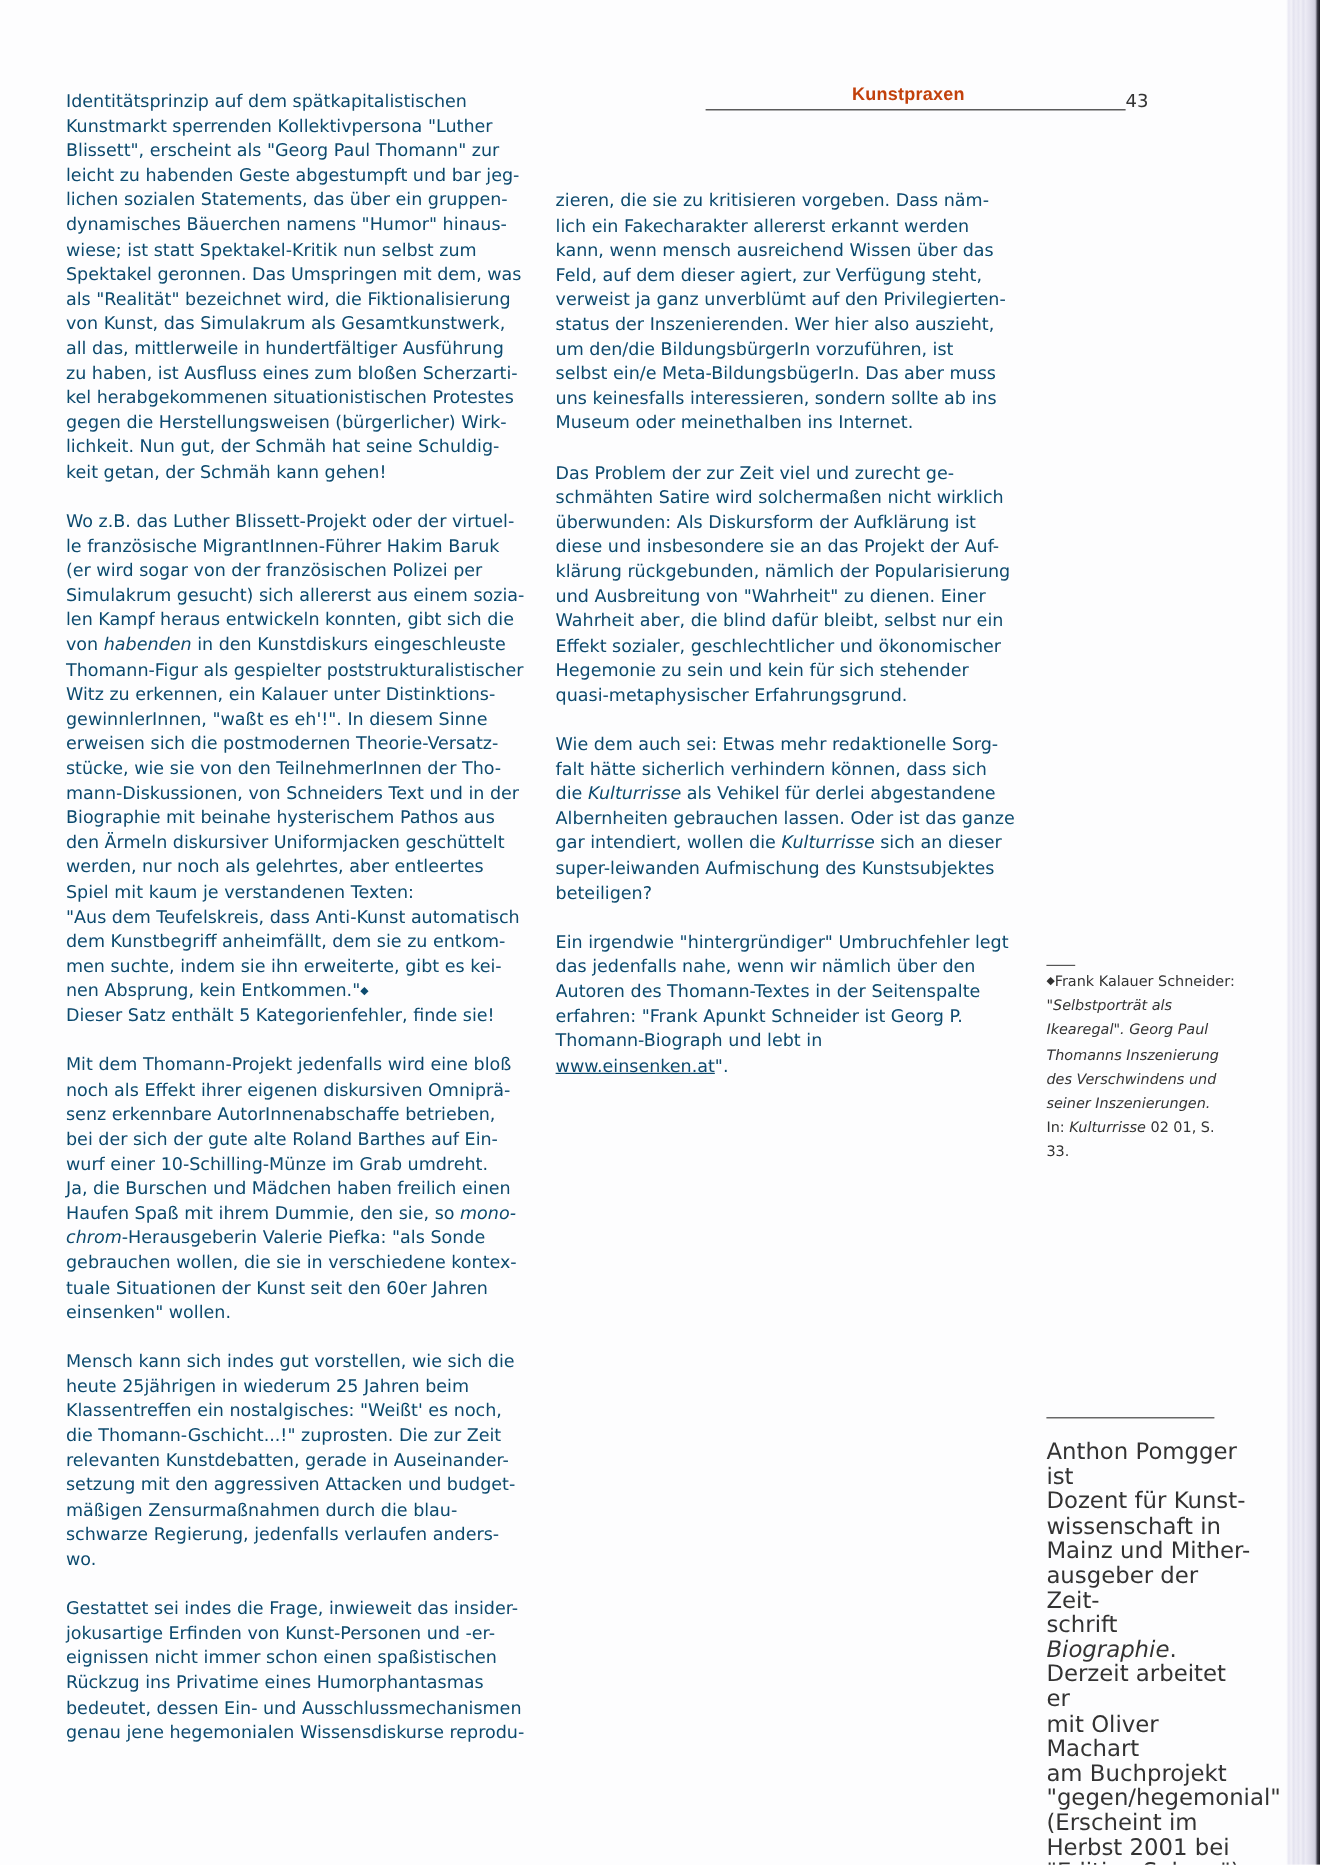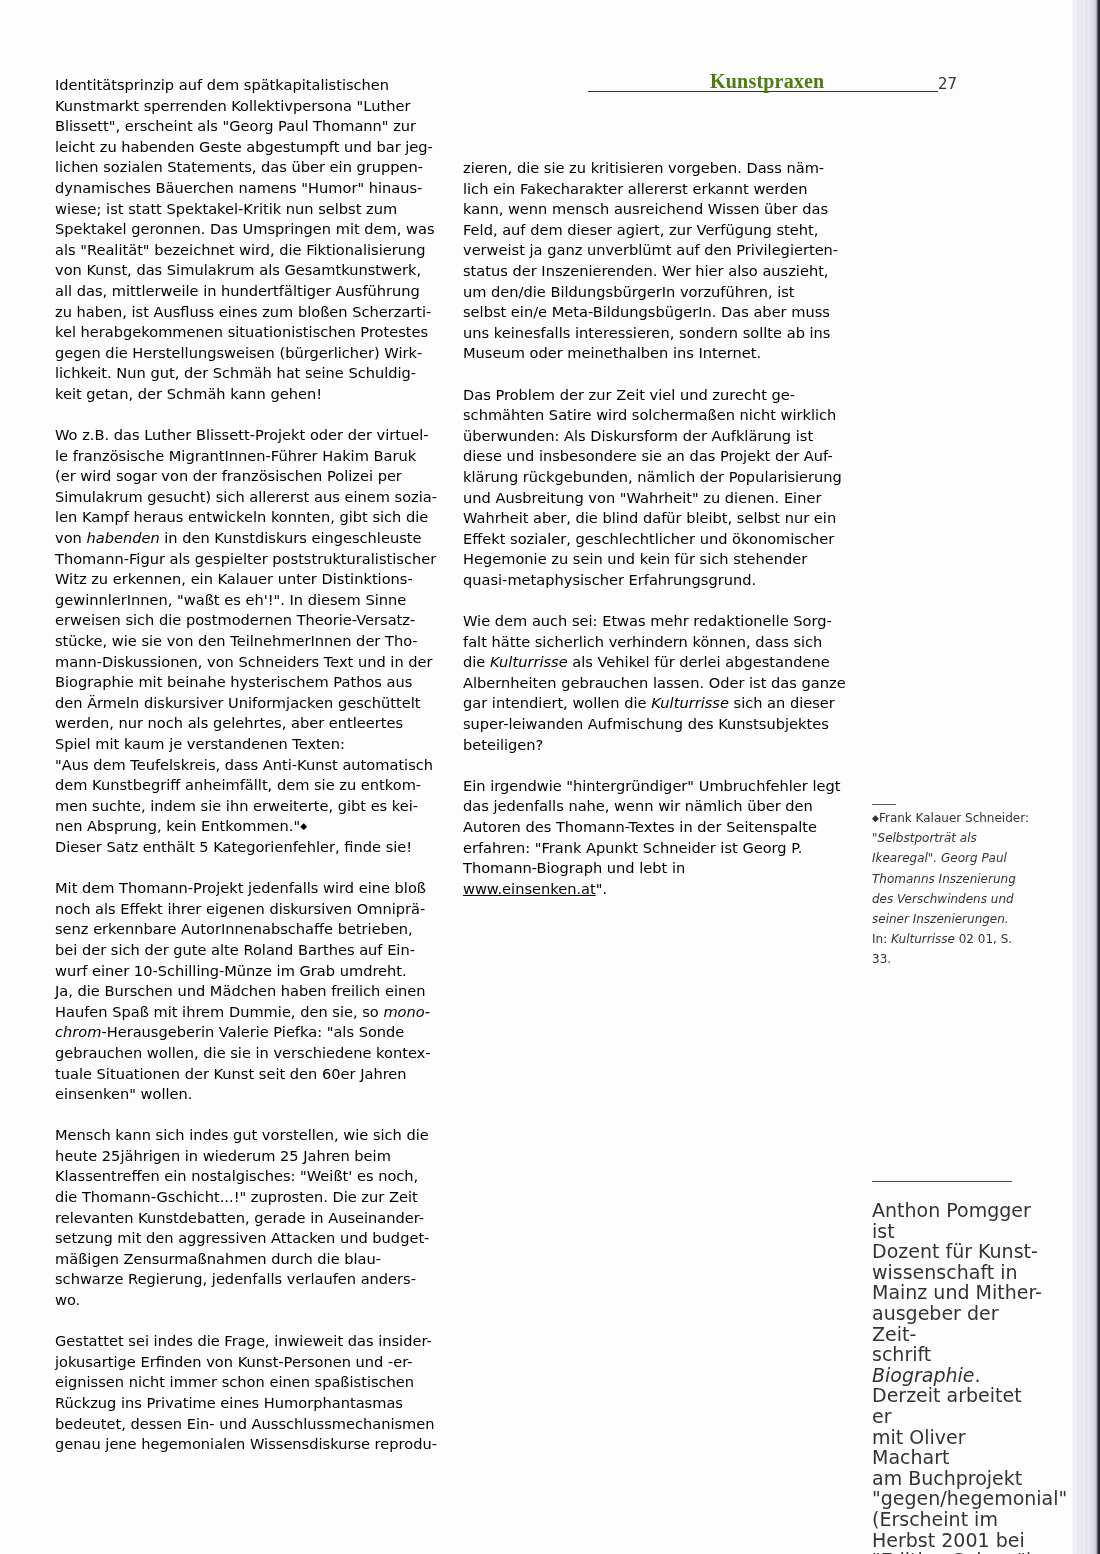--- a/index.html
+++ b/index.html
@@ -38,38 +38,38 @@
       left: 0;
       top: 25px;
       width: 350px;
       height: 1px;
       background: #333;
     }
     .header-title {
       position: absolute;
       left: 122px;
       top: 4px;
-      font-family: Liberation Serif, serif;
+      font-family: Liberation Sans, sans-serif;
       font-weight: bold;
-      font-size: 20px;
-      color: #4d7c0f;
+      font-size: 15px;
+      color: #c2410c;
       letter-spacing: 0.2px;
     }
     .header-page {
       position: absolute;
       left: 350px;
       top: 9px;
       font-size: 15px;
       color: #333;
     }
     .col {
       position: absolute;
       font-size: 14.6px;
       line-height: 20.6px;
-      color: #000000;
+      color: #0c4a6e;
     }
     .col p {
       margin: 0 0 20.6px 0;
       white-space: pre-line;
     }
     .col-left {
       top: 75px;
       left: 55px;
       width: 395px;
     }
@@ -117,21 +117,21 @@
     .url { text-decoration: underline; }
   </style>
 </head>
 <body>
 
 <div class="page-edge"></div>
 
 <div class="header">
   <div class="header-rule"></div>
   <span class="header-title">Kunstpraxen</span>
-  <span class="header-page">27</span>
+  <span class="header-page">43</span>
 </div>
 
 <div class="col col-left">
   <p><span>Identitätsprinzip auf dem spätkapitalistischen
 Kunstmarkt sperrenden Kollektivpersona "Luther
 Blissett", erscheint als "Georg Paul Thomann" zur
 leicht zu habenden Geste abgestumpft und bar jeg-
 lichen sozialen Statements, das über ein gruppen-
 dynamisches Bäuerchen namens "Humor" hinaus-
 wiese; ist statt Spektakel-Kritik nun selbst zum

